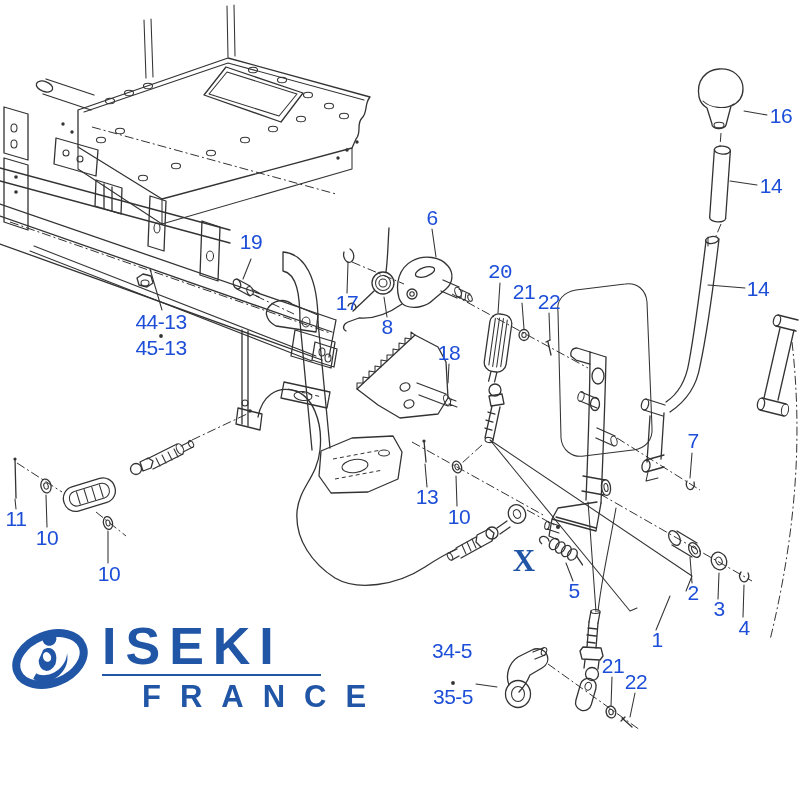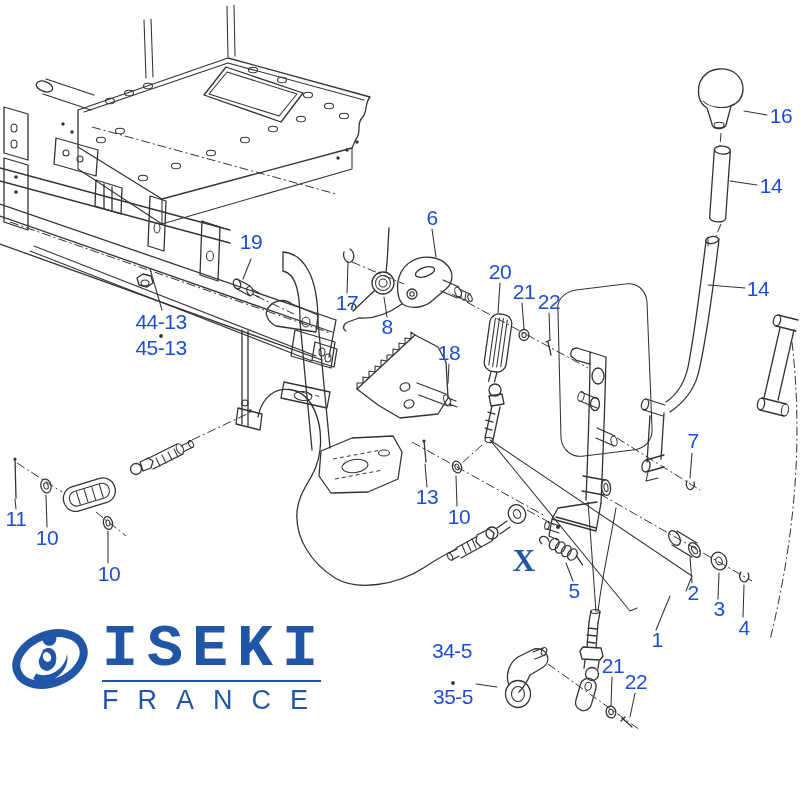--- a/index.html
+++ b/index.html
@@ -7,25 +7,25 @@
          font-family:"Liberation Sans",sans-serif;}
   #linework{position:absolute;left:0;top:0;}
   #labels{position:absolute;left:0;top:0;width:800px;height:800px;pointer-events:none;}
   .part-label{position:absolute;transform:translate(-50%,-50%);
               font:400 21px "Liberation Sans",sans-serif;color:#1d4ed8;
               letter-spacing:-0.5px;white-space:nowrap;}
   .marker-x{position:absolute;transform:translate(-50%,-50%);
             font:700 31px "Liberation Serif",serif;}
   #logo{position:absolute;left:10px;top:625px;display:flex;align-items:flex-start;}
   .logo-text{margin-left:12px;}
-  .logo-brand{font-weight:700;font-size:60px;line-height:0.82;letter-spacing:9px;
-              font-family:Liberation Mono, monospace;}
+  .logo-brand{font-weight:700;font-size:52px;line-height:0.82;letter-spacing:9px;
+              font-family:Liberation Sans, sans-serif;}
   .logo-divider{height:2px;width:219px;margin-top:6px;}
-  .logo-sub{font-weight:400;font-size:27px;letter-spacing:19px;margin-top:3px;
-            font-family:"Liberation Sans",sans-serif;}
+  .logo-sub{font-weight:700;font-size:31px;letter-spacing:19px;margin-top:3px;
+            font-family:"Liberation Sans",sans-serif;margin-left:40px;}
   svg .ln{fill:none;stroke:#333;stroke-width:1.3;stroke-linecap:round;stroke-linejoin:round;}
   svg .thin{stroke-width:1.05;}
   svg .dd{fill:none;stroke:#333;stroke-width:1;stroke-dasharray:9 3 2 3;}
   svg .dash{fill:none;stroke:#333;stroke-width:1;stroke-dasharray:4 3;}
   svg .fil{fill:#333;stroke:none;}
 </style>
 </head>
 <body>
 
 <div id="stage">
@@ -355,21 +355,21 @@
   </g>
 </svg>
 
 <div id="labels">
       <div class="part-label" style="left: 251px; top: 242px;">19</div>
       <div class="part-label" style="left: 347px; top: 303px; text-align: center;">17</div>
       <div class="part-label" style="left: 387px; top: 327px;">8</div>
       <div class="part-label" style="left: 161px; top: 322px;">44-13</div>
       <div class="part-label" style="left: 161px; top: 348px;">45-13</div>
       <div class="part-label" style="left: 432px; top: 218px;">6</div>
-      <div class="part-label" style="left: 500px; top: 272px;">20</div>
+      <div class="part-label" style="left: 500px; top: 272px; font-family: Liberation Mono, monospace;">20</div>
       <div class="part-label" style="left: 524px; top: 292px;">21</div>
       <div class="part-label" style="left: 549px; top: 302px;">22</div>
       <div class="part-label" style="left: 449px; top: 353px;">18</div>
       <div class="part-label" style="left: 781px; top: 116px;">16</div>
       <div class="part-label" style="left: 771px; top: 186px;">14</div>
       <div class="part-label" style="left: 758px; top: 289px;">14</div>
       <div class="part-label" style="left: 427px; top: 497px;">13</div>
       <div class="part-label" style="left: 459px; top: 517px;">10</div>
       <div class="part-label" style="left: 16px; top: 519px;">11</div>
       <div class="part-label" style="left: 47px; top: 538px;">10</div>

